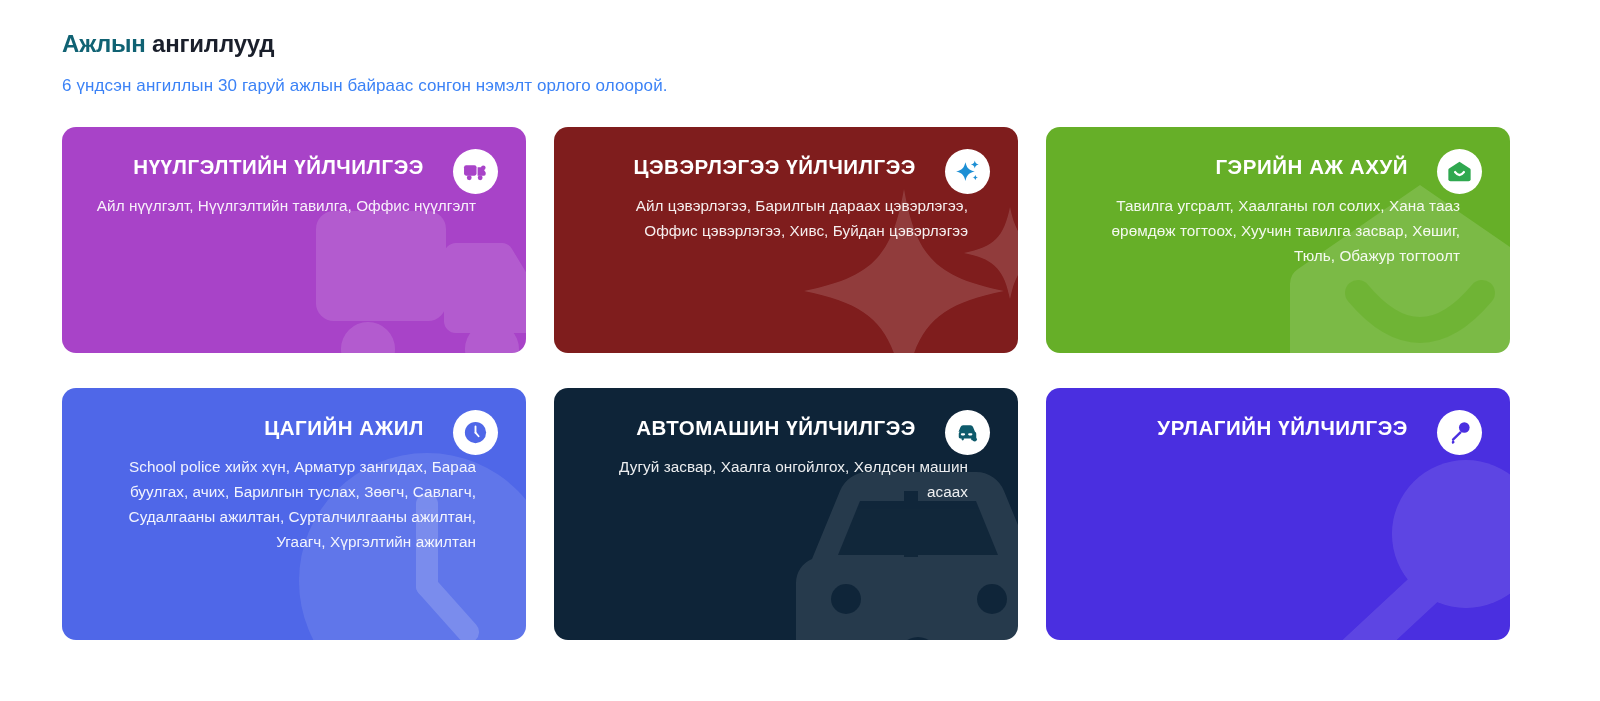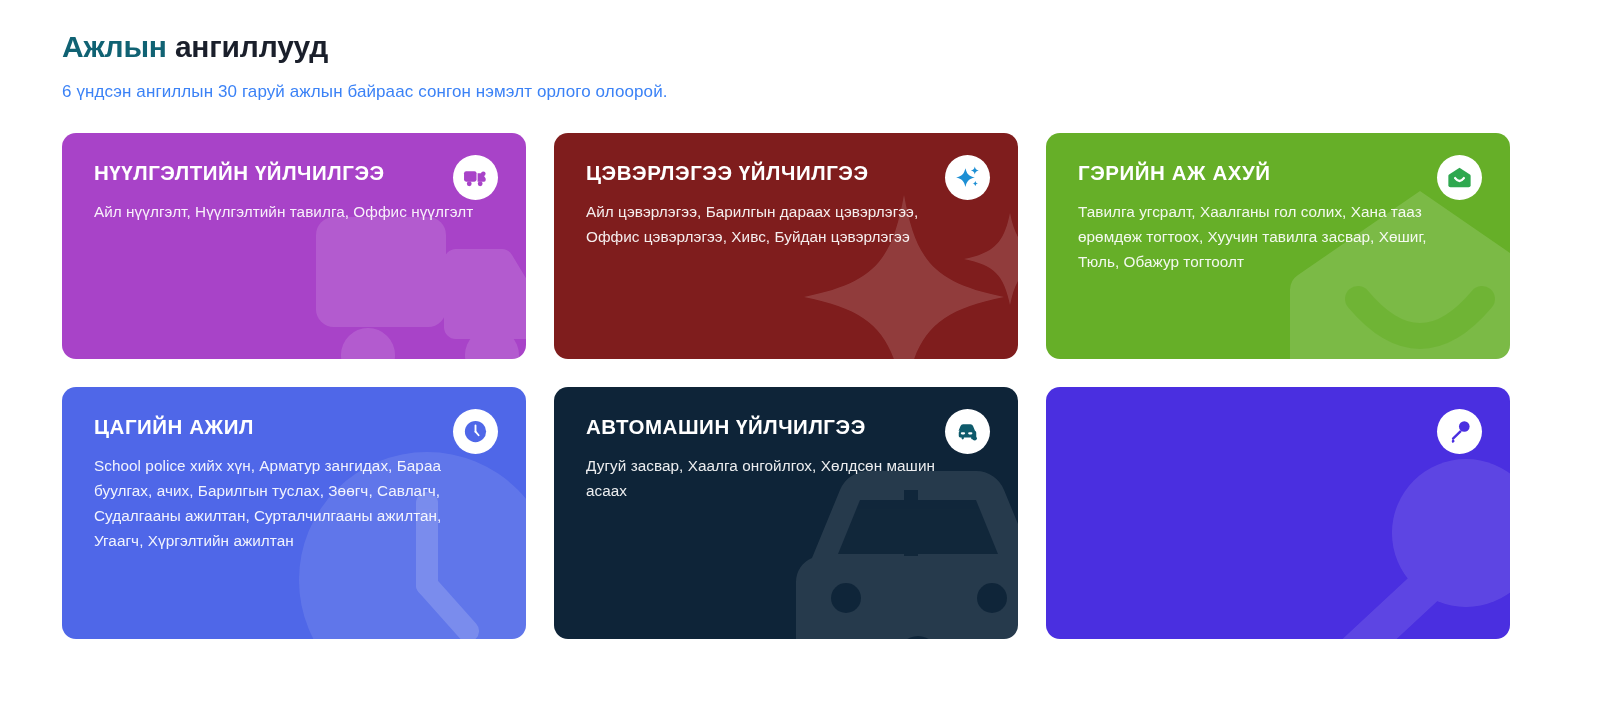--- a/index.html
+++ b/index.html
@@ -5,39 +5,40 @@
   * { box-sizing: border-box; margin: 0; padding: 0; }
   html, body {
     width: 1600px; height: 701px;
     background: #ffffff;
     font-family: "Liberation Sans", "DejaVu Sans", sans-serif;
     overflow: hidden;
   }
   .page { padding: 30px 62px 0 62px; }
 
   .page-title {
-    font-size: 30px;
+    font-size: 24px;
     font-weight: bold;
     letter-spacing: -0.2px;
     color: #1a1f2b;
     margin-bottom: 18px;
   }
   .page-title .accent { color: #106273; }
 
   .page-subtitle {
     font-size: 17px;
     color: #3b82f6;
     margin-bottom: 31px;
     letter-spacing: 0.1px;
   }
 
   .grid {
     display: grid;
     grid-template-columns: repeat(3, 464px);
-    gap: 28px 28px;
+    gap: 35px 28px;
+    text-align: right;
   }
 
   .card {
     position: relative;
     border-radius: 14px;
     height: 226px;
     padding: 28px 32px 20px 32px;
     overflow: hidden;
     color: #ffffff;
   }
@@ -227,16 +228,17 @@
       </svg>
       <div class="icon-badge">
         <svg width="25" height="25" viewBox="0 0 24 24">
           <g fill="#4A2FE0">
             <circle cx="16.6" cy="7.2" r="5.1"></circle>
             <path d="M12.6 10.6 L14.2 12.2 L6.6 19.6 a1.1 1.1 0 0 1 -1.6 -1.6 z"></path>
             <path d="M6 19.5 q-2.2 1.4 -1 3.2 q1.8 0.4 2.4 -1.6 z"></path>
           </g>
         </svg>
       </div>
+      <div class="card-title">УРЛАГИЙН ҮЙЛЧИЛГЭЭ</div>
     </div>
 
   </div>
 </div>
 
 </body></html>

